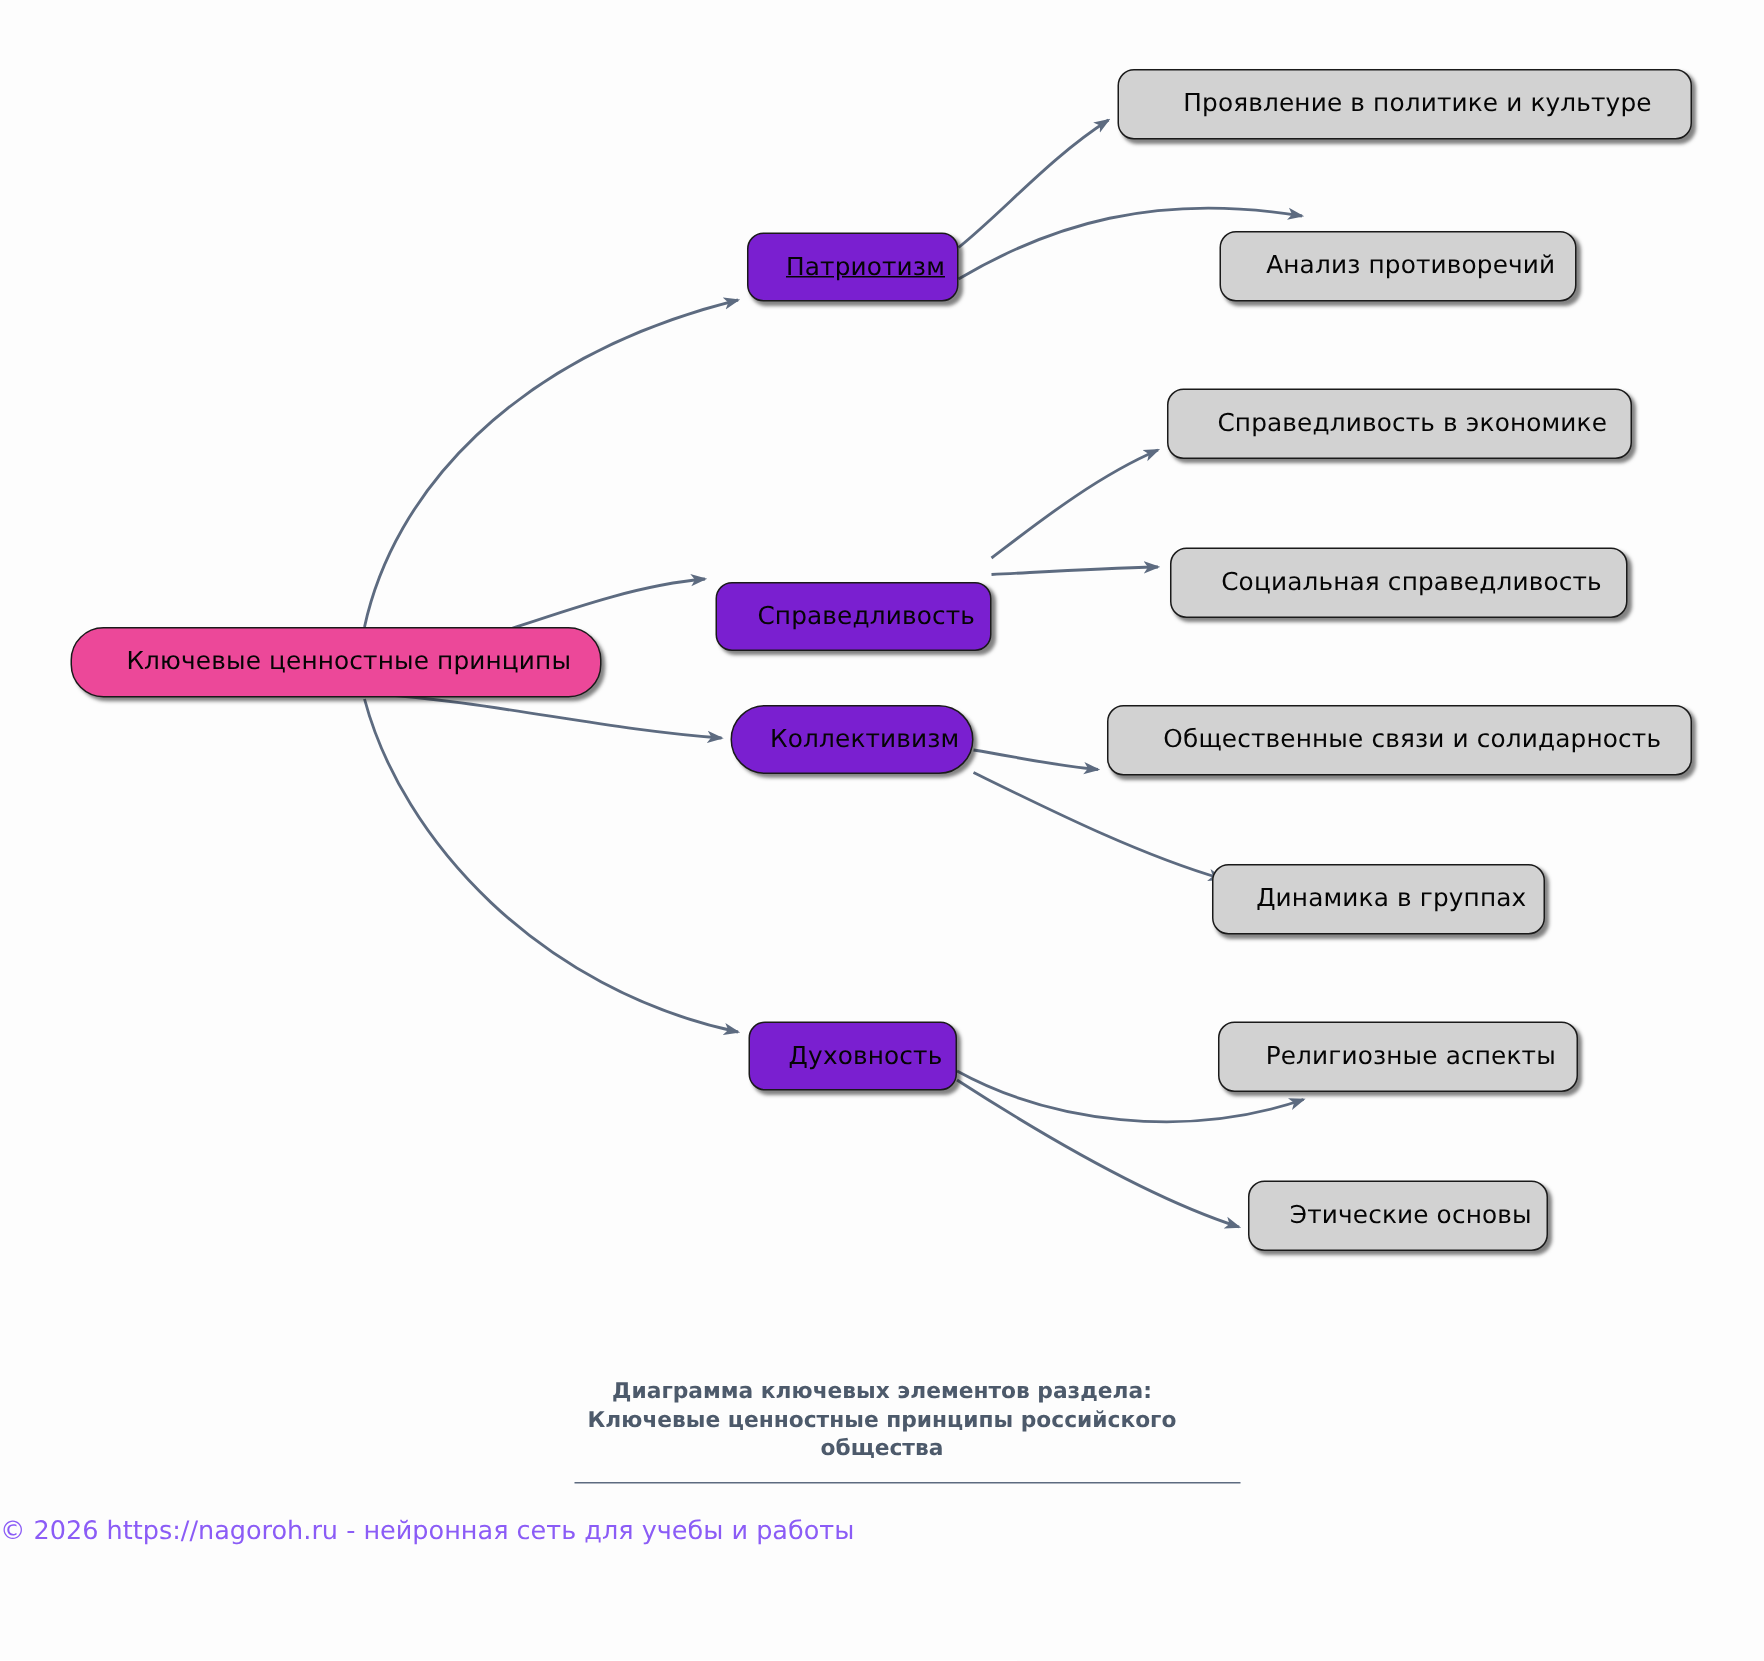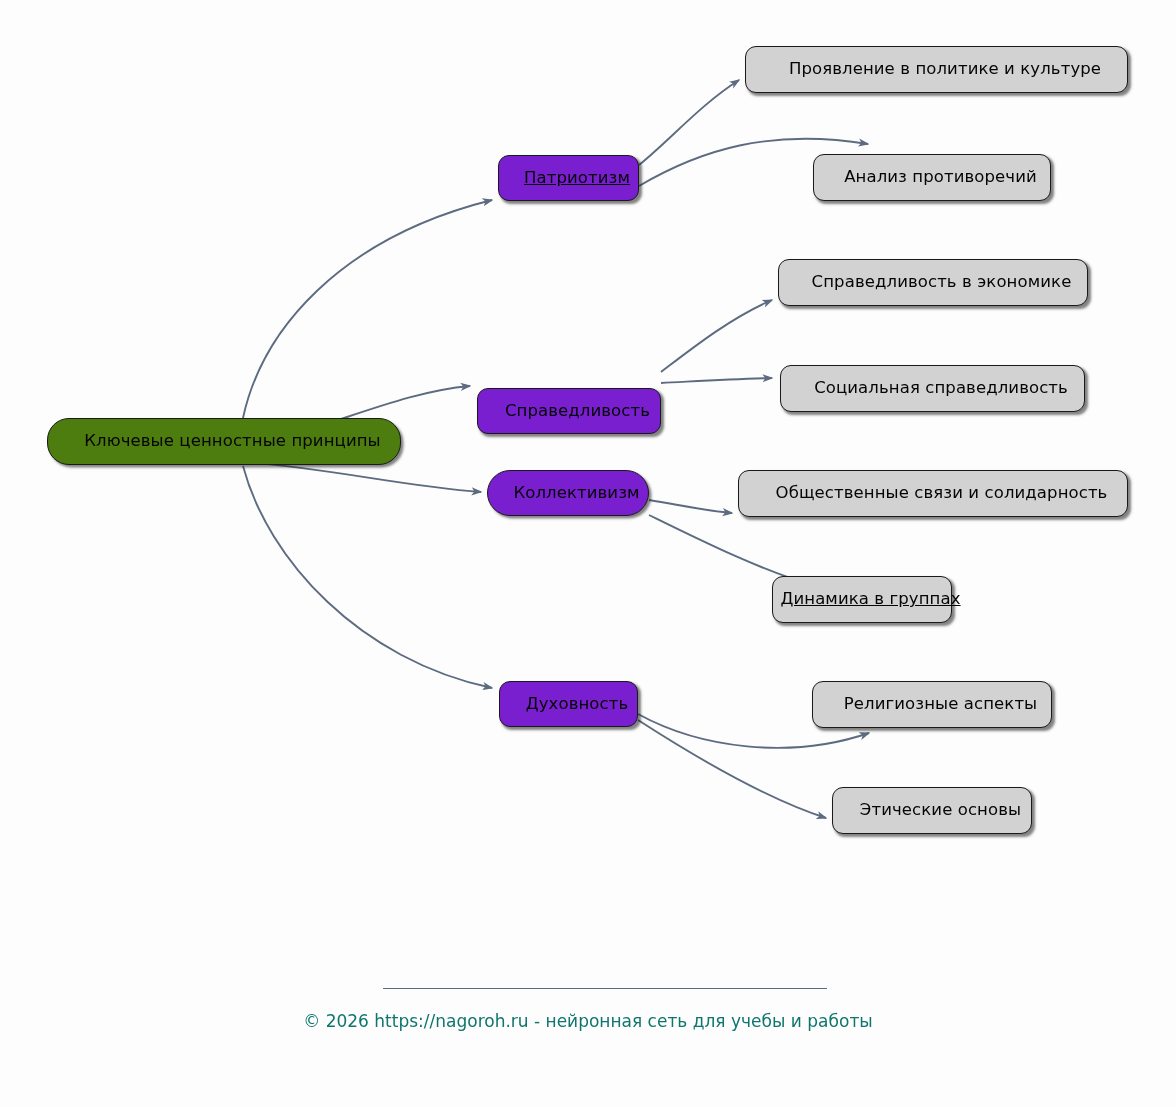--- a/index.html
+++ b/index.html
@@ -33,21 +33,21 @@
     border: 1.4px solid #1a1a1a;
     color: #050505;
     font-size: 16.5px;
     line-height: 1;
     white-space: nowrap;
     letter-spacing: 0.1px;
     box-shadow: 2.5px 2.5px 2.5px rgba(30,30,30,0.55);
     padding-left: 17px;
   }
   .node-root {
-    background: #4d7c0f;
+    background: #ec4899;
     border-radius: 22px;
   }
   .node-branch {
     background: #7a1fd0;
   }
   .node-leaf {
     background: #d2d2d2;
   }
   .caption {
     position: absolute;
@@ -62,22 +62,21 @@
   }
   .rule {
     position: absolute;
     height: 0;
     border-top: 1.3px solid #5d6b80;
   }
   .copyright {
     position: absolute;
     left: 0;
     width: 1176px;
-    text-align: center;
-    color: #0f766e;
+    color: #8b5cf6;
     font-size: 17px;
     line-height: 22px;
   }
 </style>
 </head>
 <body>
 
 <div id="page">
 
   <svg id="edge-layer" viewBox="0 0 1176 1107" xmlns="http://www.w3.org/2000/svg">
@@ -123,30 +122,33 @@
       </div>
       <div class="node node-leaf" style="left: 780px; top: 365px; width: 305px; height: 47px;">
         <span>Социальная справедливость</span>
       </div>
       <div class="node node-branch" style="left: 487px; top: 470px; width: 162px; height: 46px; border-radius: 23px;">
         <span>Коллективизм</span>
       </div>
       <div class="node node-leaf" style="left: 738px; top: 470px; width: 390px; height: 47px; justify-content: center;">
         <span>Общественные связи и солидарность</span>
       </div>
-      <div class="node node-leaf" style="left: 772px; top: 576px; width: 180px; height: 47px; text-decoration: underline;">
+      <div class="node node-leaf" style="left: 808px; top: 576px; width: 222px; height: 47px;">
         <span>Динамика в группах</span>
       </div>
       <div class="node node-branch" style="left: 499px; top: 681px; width: 139px; height: 46px;">
         <span>Духовность</span>
       </div>
       <div class="node node-leaf" style="left: 812px; top: 681px; width: 240px; height: 47px;">
         <span>Религиозные аспекты</span>
       </div>
       <div class="node node-leaf" style="left: 832px; top: 787px; width: 200px; height: 47px;">
         <span>Этические основы</span>
       </div>
     </div>
 
+  <div class="caption" style="top: 919px;">Диаграмма ключевых элементов раздела:
+Ключевые ценностные принципы российского
+общества</div>
   <div class="rule" style="left: 383px; top: 988px; width: 444px;"></div>
   <div class="copyright" style="top: 1010px;">© 2026 https://nagoroh.ru - нейронная сеть для учебы и работы</div>
 
 </div>
 
 </body></html>

